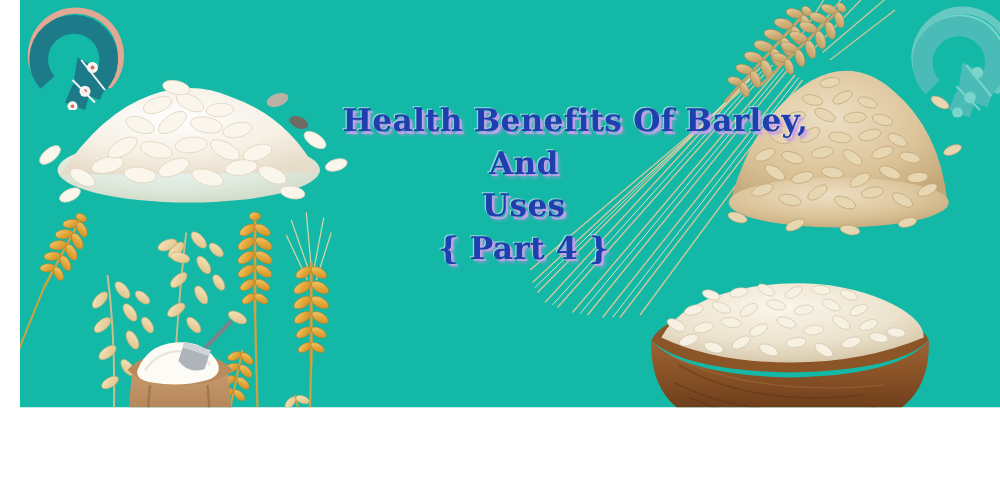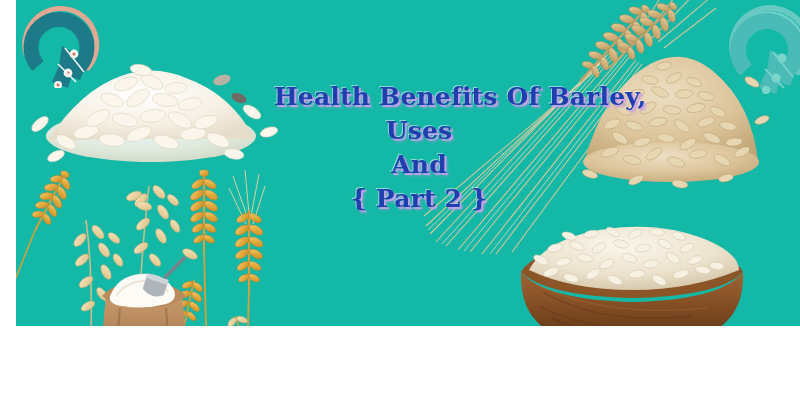--- a/index.html
+++ b/index.html
@@ -544,18 +544,18 @@
         <ellipse cx="146" cy="10" rx="7.4" ry="3.6" transform="rotate(6 146 10)"></ellipse>
         <ellipse cx="168" cy="14" rx="7.2" ry="3.5" transform="rotate(22 168 14)"></ellipse>
       </g>
 
       <ellipse cx="122" cy="122" rx="108" ry="10" fill="#c9d6dc" opacity=".35"></ellipse>
     </svg>
   </div>
 
   <div id="headline">
     <span class="hl-line" id="hl-1">Health Benefits Of Barley,</span>
+    <span class="hl-line" id="hl-3">And</span>
     <span class="hl-line" id="hl-2">Uses</span>
-    <span class="hl-line" id="hl-3">And</span>
-    <span class="hl-line" id="hl-5">{ Part 2 }</span>
+    <span class="hl-line" id="hl-5">{ Part 4 }</span>
   </div>
 
 </div>
 
 </body></html>

